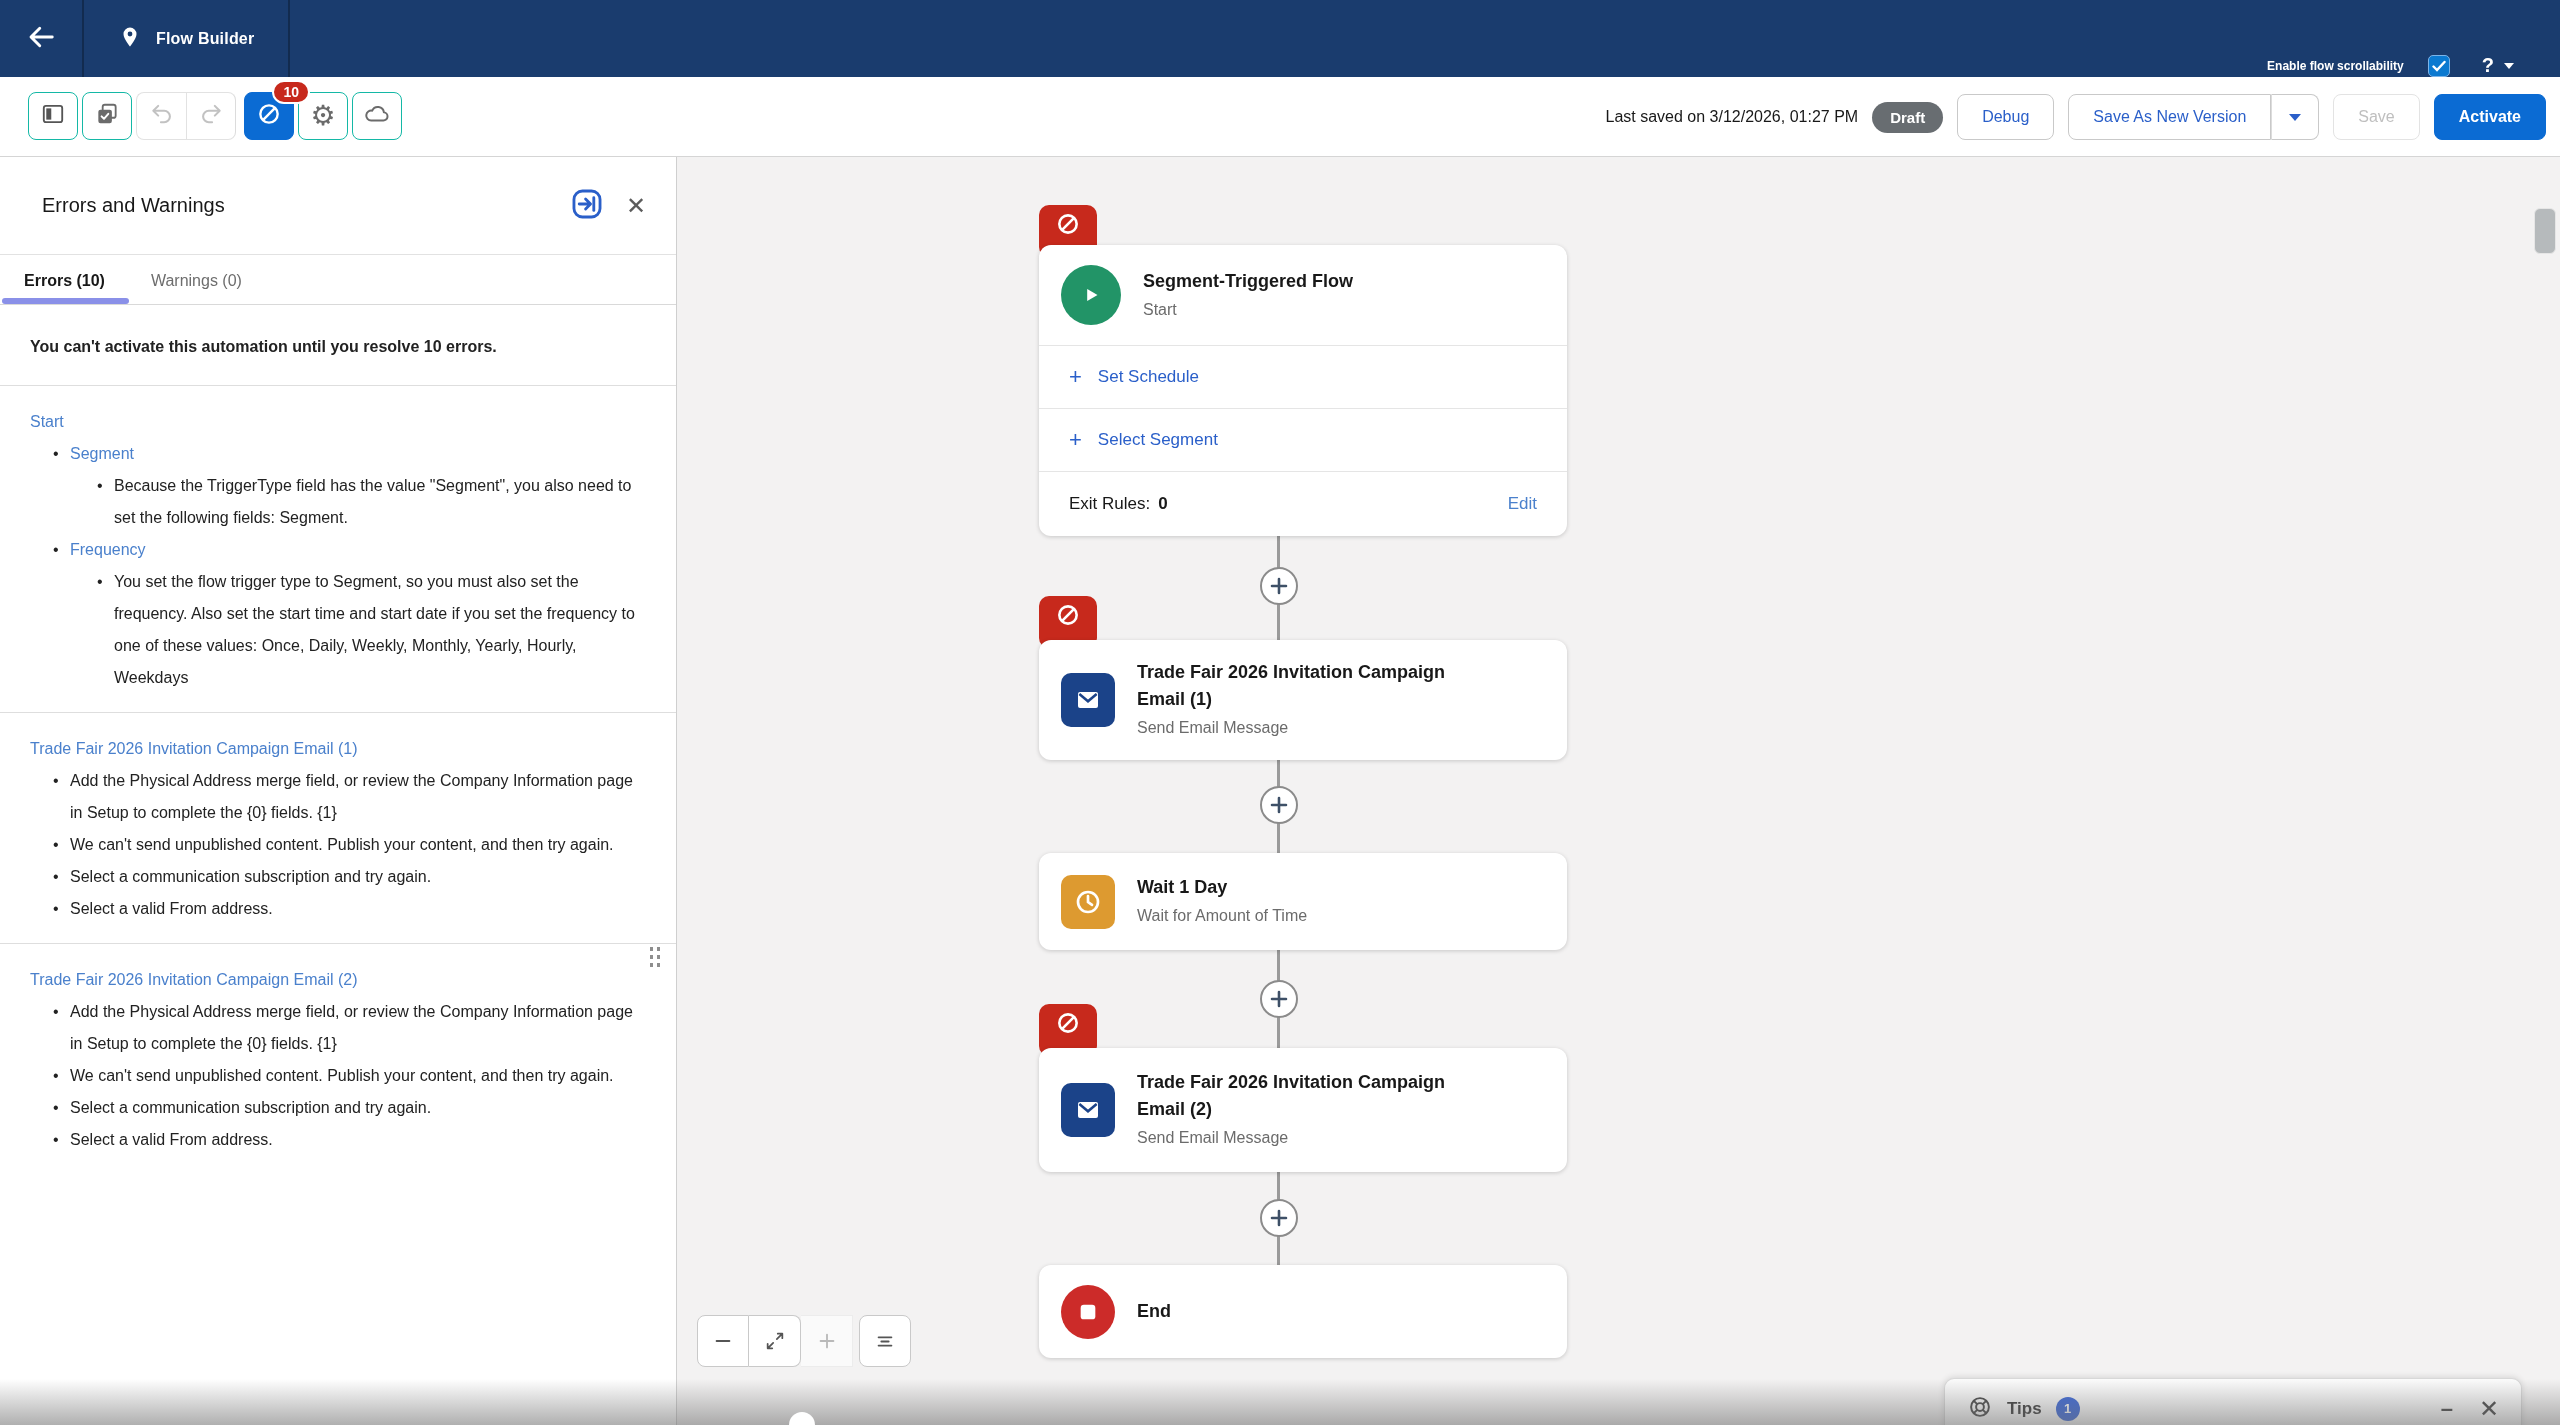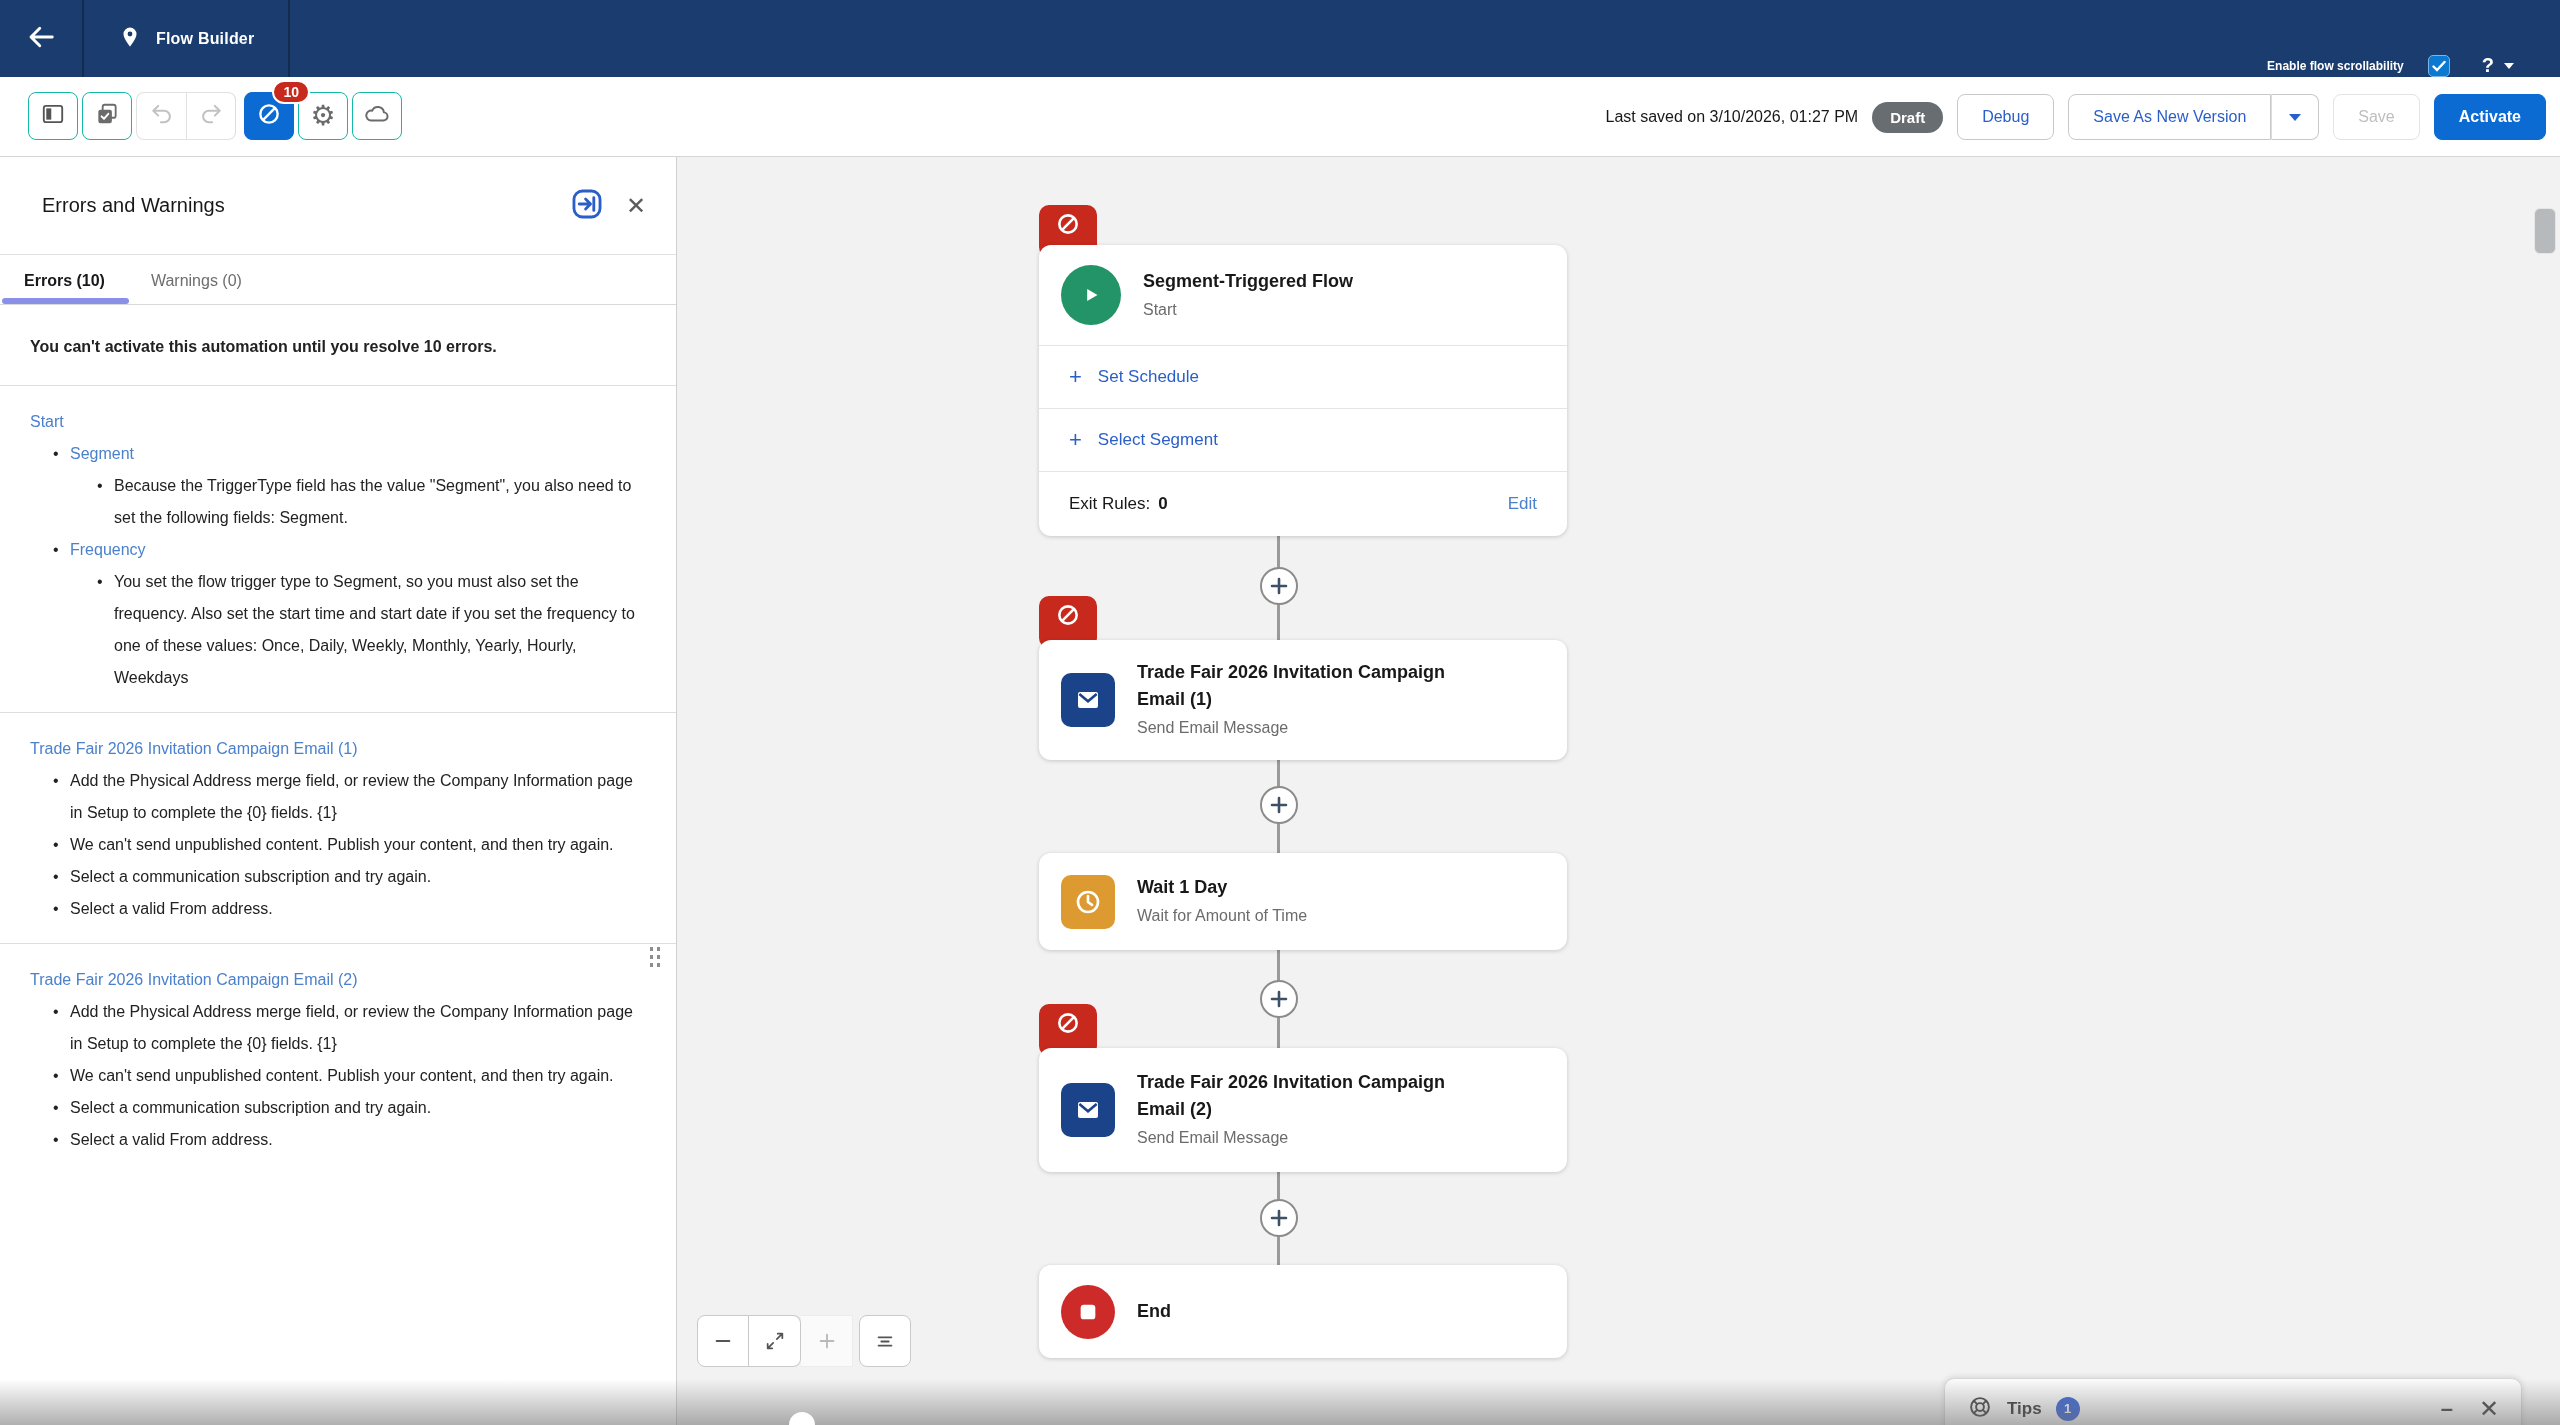--- a/index.html
+++ b/index.html
@@ -195,21 +195,21 @@
       </div>
       <div class="tb-btn">
         <span>
           <svg width="28" height="28" viewBox="0 0 24 24">
               <path d="M7 17.5a4.2 4.2 0 1 1 .9-8.3 5.2 5.2 0 0 1 10 1.4 3.4 3.4 0 0 1-.7 6.9z" fill="none" stroke="#6b6b6b" stroke-width="1.7" stroke-linejoin="round"></path>
             </svg>
         </span>
       </div>
     </div>
     <div class="tb-right">
-      <span class="last-saved">Last saved on 3/10/2026, 01:27 PM</span>
+      <span class="last-saved">Last saved on 3/12/2026, 01:27 PM</span>
       <span class="pill">Draft</span>
       <button class="btn">Debug</button>
       <div class="split">
         <button class="btn main">Save As New Version</button>
         <div class="caret-seg">
             <span class="caret"></span>
           </div>
       </div>
       <button class="btn disabled">Save</button>
       <button class="btn primary">Activate</button>

